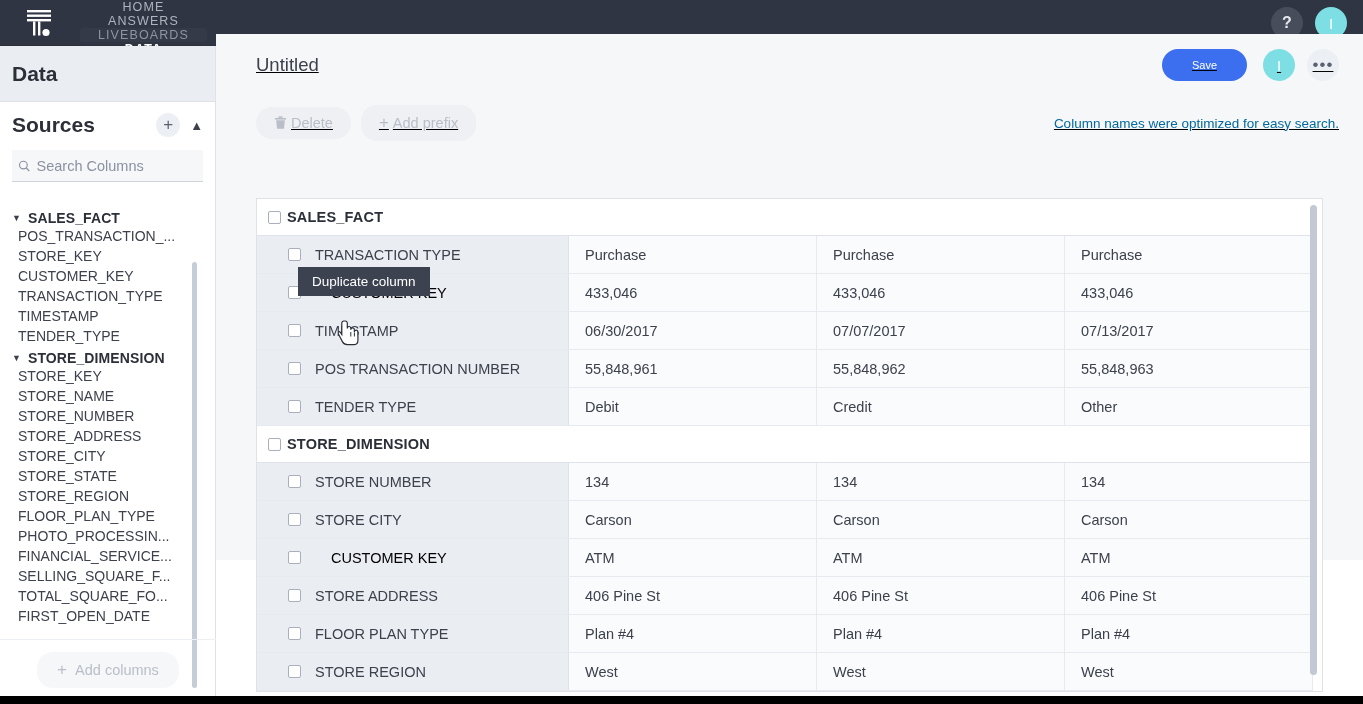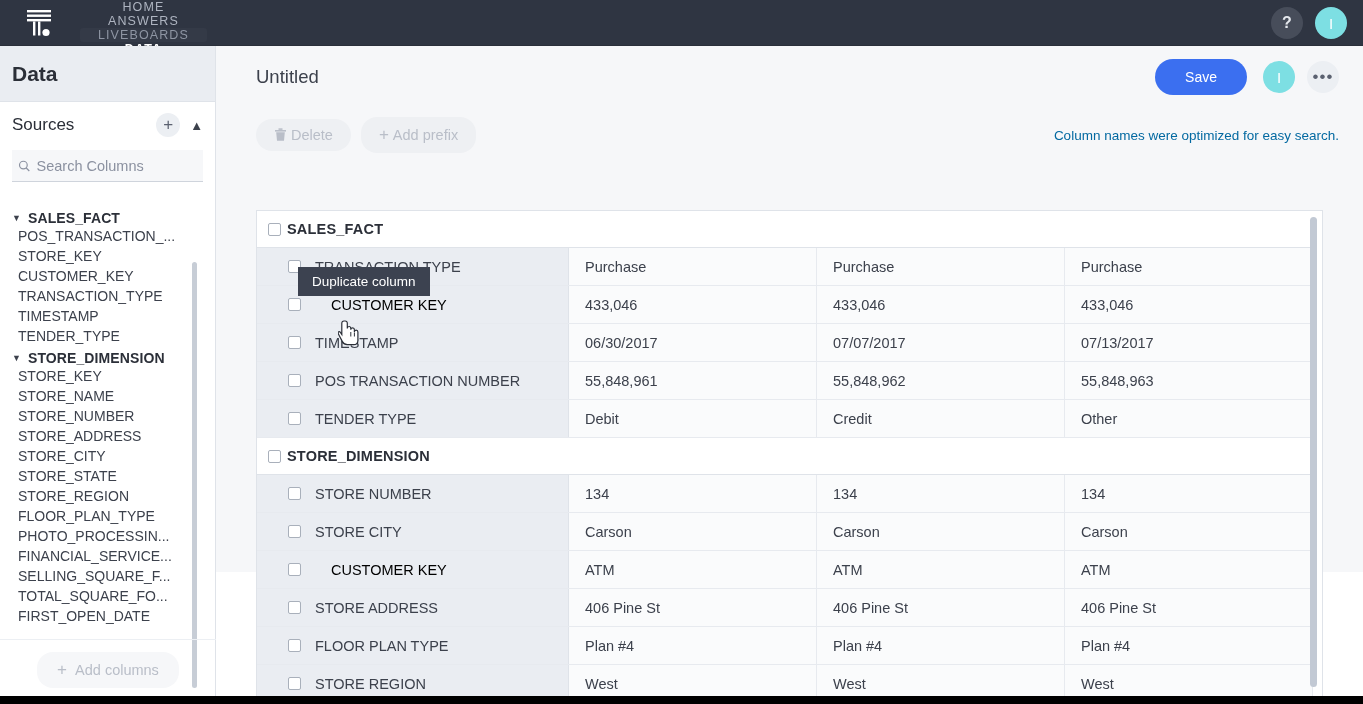--- a/index.html
+++ b/index.html
@@ -80,21 +80,21 @@
     padding-left: 12px;
     border-bottom: 1px solid #dfe3e9;
   }
   .sidebar-head .title {
     font-size: 21px; font-weight: bold; color: #2b2f38;
   }
   .sources-row {
     height: 46px; display: flex; align-items: center;
     padding: 0 12px;
   }
-  .sources-row .label { font-size: 17px; font-weight: normal; color: #2b2f38; flex: 1; }
+  .sources-row .label { font-size: 21px; font-weight: bold; color: #2b2f38; flex: 1; }
   .round-plus {
     width: 24px; height: 24px; border-radius: 50%;
     background: #eceff3; color: #5b6170;
     display: flex; align-items: center; justify-content: center;
     font-size: 17px; cursor: pointer; margin-right: 10px;
   }
   .chev-up { color: #3c414c; font-size: 13px; cursor: pointer; }
 
   .search-box {
     margin: 2px 12px 0 12px;
@@ -152,38 +152,39 @@
   .add-cols {
     display: flex; align-items: center; gap: 8px;
     background: #f6f7f9; color: #b9bec8;
     border-radius: 16px; padding: 8px 20px;
     font-size: 14.5px; cursor: pointer;
   }
   .add-cols .plus { font-size: 17px; }
 
   
   .main {
-    position: absolute; left: 216px; top: 46px;
+    position: absolute; left: 216px; top: 34px;
     width: 1147px; height: 526px;
     background: #f6f7f9;
+    text-decoration: underline;
   }
   .main-head {
     height: 62px;
     display: flex; align-items: center;
     padding: 0 24px 0 40px;
   }
   .page-title {
     font-size: 18.5px; color: #3c414c; flex: 1;
   }
   .save-btn {
     background: #3b6ff0; color: #ffffff;
     border: none; border-radius: 18px;
     padding: 10px 30px;
     font-family: "Liberation Sans", sans-serif;
-    font-size: 14px; cursor: pointer;
+    font-size: 11px; cursor: pointer;
   }
   .avatar-main {
     width: 32px; height: 32px; border-radius: 50%;
     background: #7ddfe3; color: #ffffff;
     display: flex; align-items: center; justify-content: center;
     font-size: 15px; margin-left: 16px; cursor: pointer;
   }
   .more-btn {
     width: 32px; height: 32px; border-radius: 50%;
     background: #eceff3; color: #5b6170;

